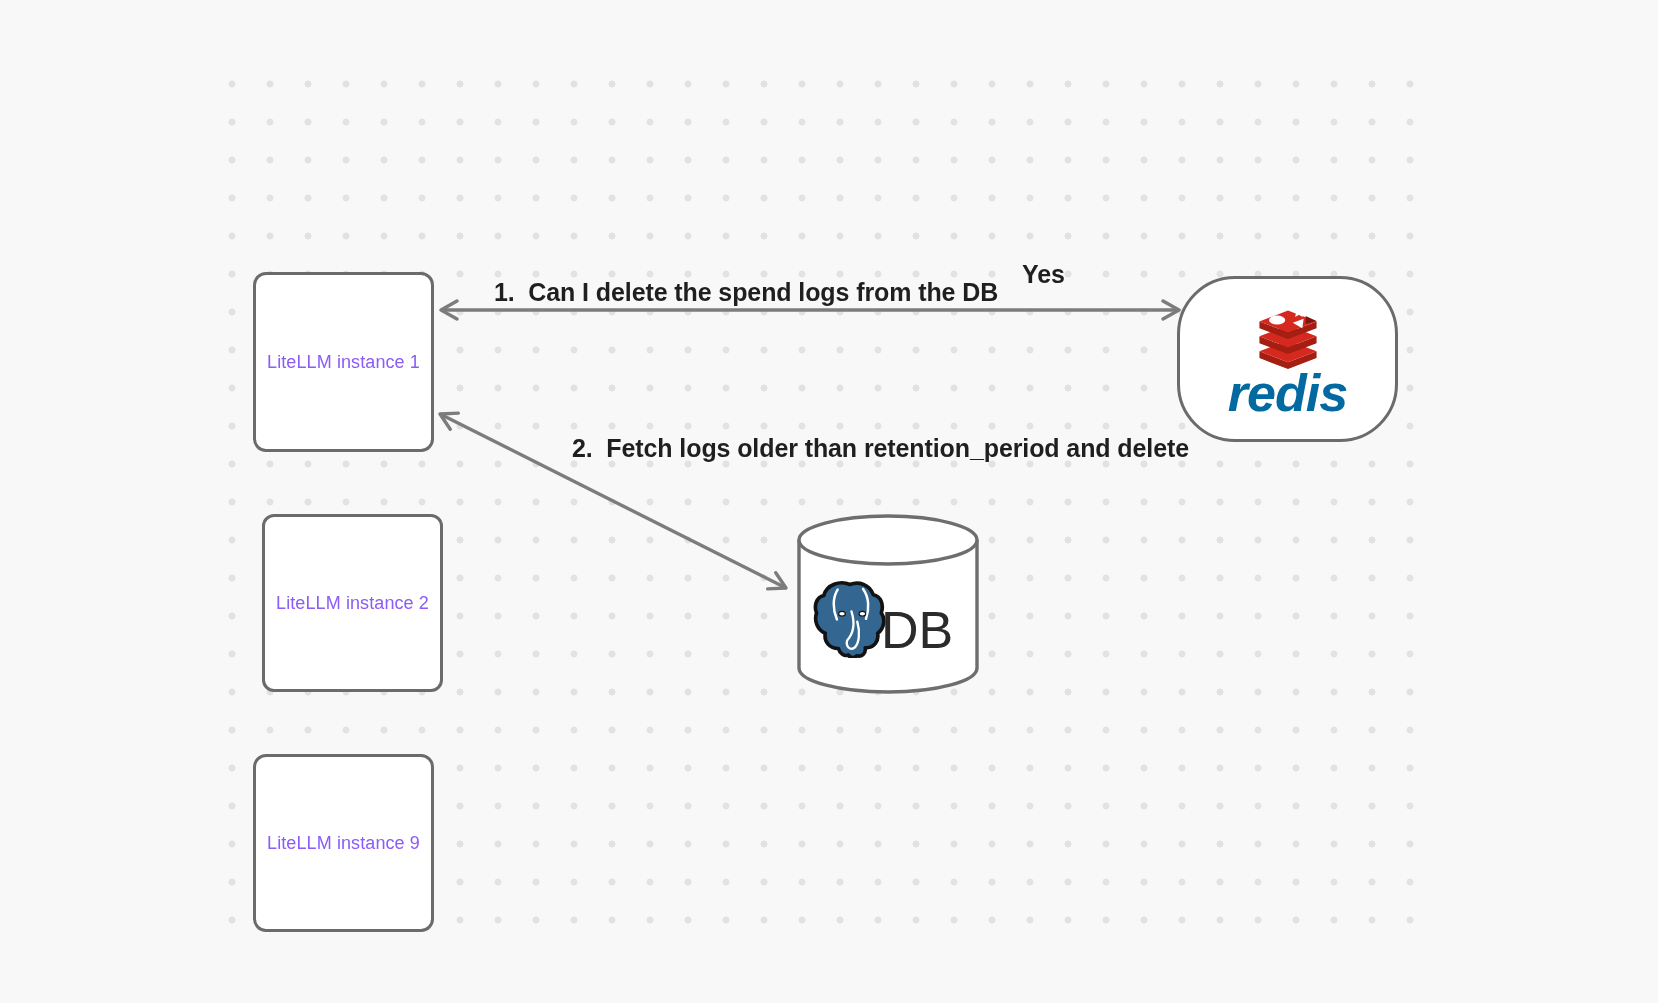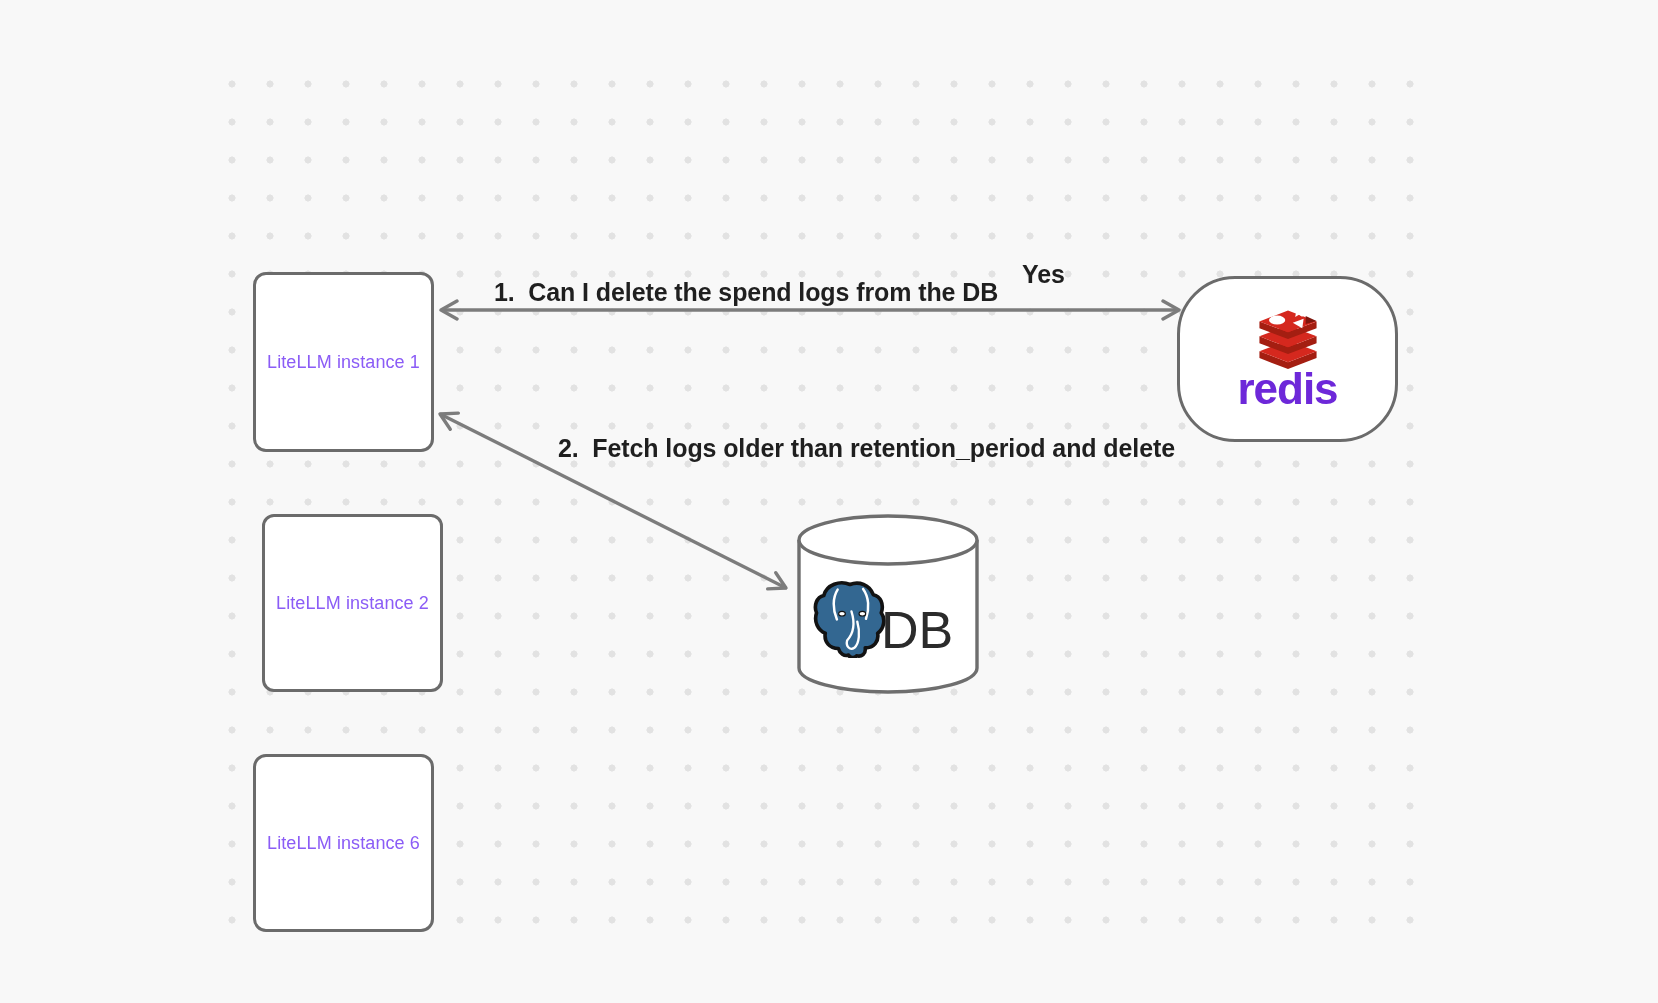--- a/index.html
+++ b/index.html
@@ -9,31 +9,31 @@
     background-image:radial-gradient(circle, #e2e2e2 3.3px, rgba(226,226,226,0) 3.8px);
     background-size:38px 38px;}
   .node-box{position:absolute; box-sizing:border-box; background:#ffffff;
     border:3px solid #6b6b6b; border-radius:13px; display:flex; align-items:center; justify-content:center;}
   .node-box .lbl{font-size:18px; color:#8b5cf6; letter-spacing:0.1px;}
   #inst1{left:253px; top:272px; width:181px; height:180px;}
   #inst2{left:262px; top:514px; width:181px; height:178px;border-radius:12px;}
   #inst3{left:253px; top:754px; width:181px; height:178px;}
   #redis-node{left:1177px; top:276px; width:221px; height:166px; border-radius:58px;
     flex-direction:column; justify-content:flex-start; padding-top:26px;}
-  .redis-word{font-size:44px; font-weight:bold; color:#6d28d9; letter-spacing:-1px; margin-top:-2px; line-height:1;}
+  .redis-word{font-size:52px; font-weight:bold; color:#0369a1; letter-spacing:-1px; margin-top:-2px; line-height:1;font-style:italic;}
   #db-node{position:absolute; left:795px; top:512px; width:186px; height:186px;}
   #db-node .cyl{position:absolute; left:0; top:0;}
   #pg-logo{position:absolute; left:18px; top:66px;}
   .db-text{position:absolute; left:86px; top:88px; font-size:52px; color:#2b2b2b; letter-spacing:0;}
   #edges{position:absolute; left:0; top:0; pointer-events:none;}
   .edge-label{position:absolute; font-size:25px; font-weight:bold; color:#1f1f1f;
     white-space:pre; letter-spacing:-0.1px;}
   #edge1-label{left:494px; top:278px;}
   #edge1-response{left:1022px; top:260px;}
-  #edge2-label{left:558px; top:434px;}
+  #edge2-label{left:572px; top:434px;}
 </style>
 </head>
 <body>
 
 <div id="canvas">
   <div id="dotgrid"></div>
 
   <svg id="edges" width="1658" height="1003">
     <defs>
       <marker id="chev" viewBox="0 0 24 24" refX="22" refY="12" markerWidth="24" markerHeight="24" markerUnits="userSpaceOnUse" orient="auto-start-reverse">
@@ -44,21 +44,21 @@
     <line x1="440" y1="414" x2="786" y2="588" stroke="#7c7c7c" stroke-width="3.4" marker-start="url(#chev)" marker-end="url(#chev)"></line>
   </svg>
 
   <div id="inst1" class="node-box">
     <span class="lbl">LiteLLM instance 1</span>
   </div>
   <div id="inst2" class="node-box">
     <span class="lbl">LiteLLM instance 2</span>
   </div>
   <div id="inst3" class="node-box">
-    <span class="lbl">LiteLLM instance 6</span>
+    <span class="lbl">LiteLLM instance 9</span>
   </div>
 
   <div id="redis-node" class="node-box">
     <svg width="86" height="68" viewBox="0 0 100 100" style="margin-top:-4px;">
 
       <g>
         <polygon points="8,74 50,90 92,74 92,84 50,100 8,84" fill="#a41e11"></polygon>
         <polygon points="50,58 92,74 50,90 8,74" fill="#d5281e"></polygon>
       </g>
 

